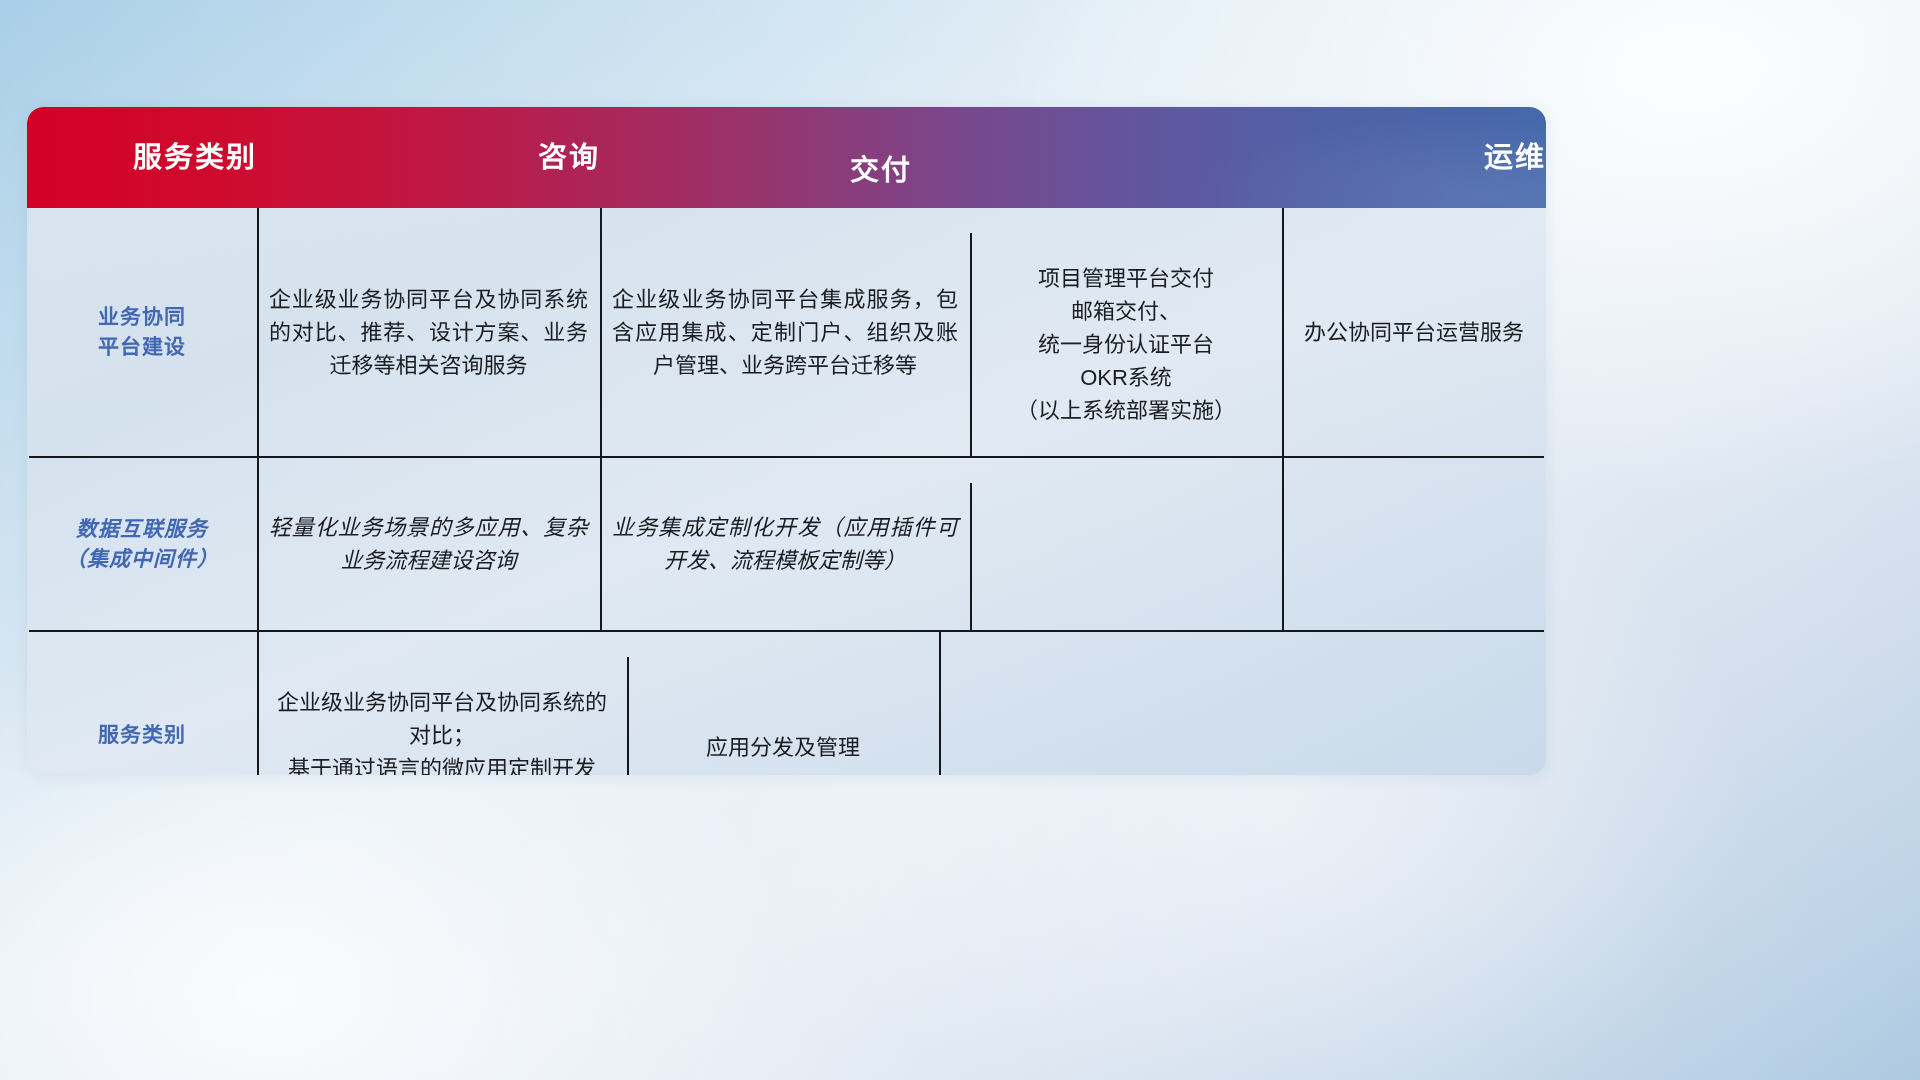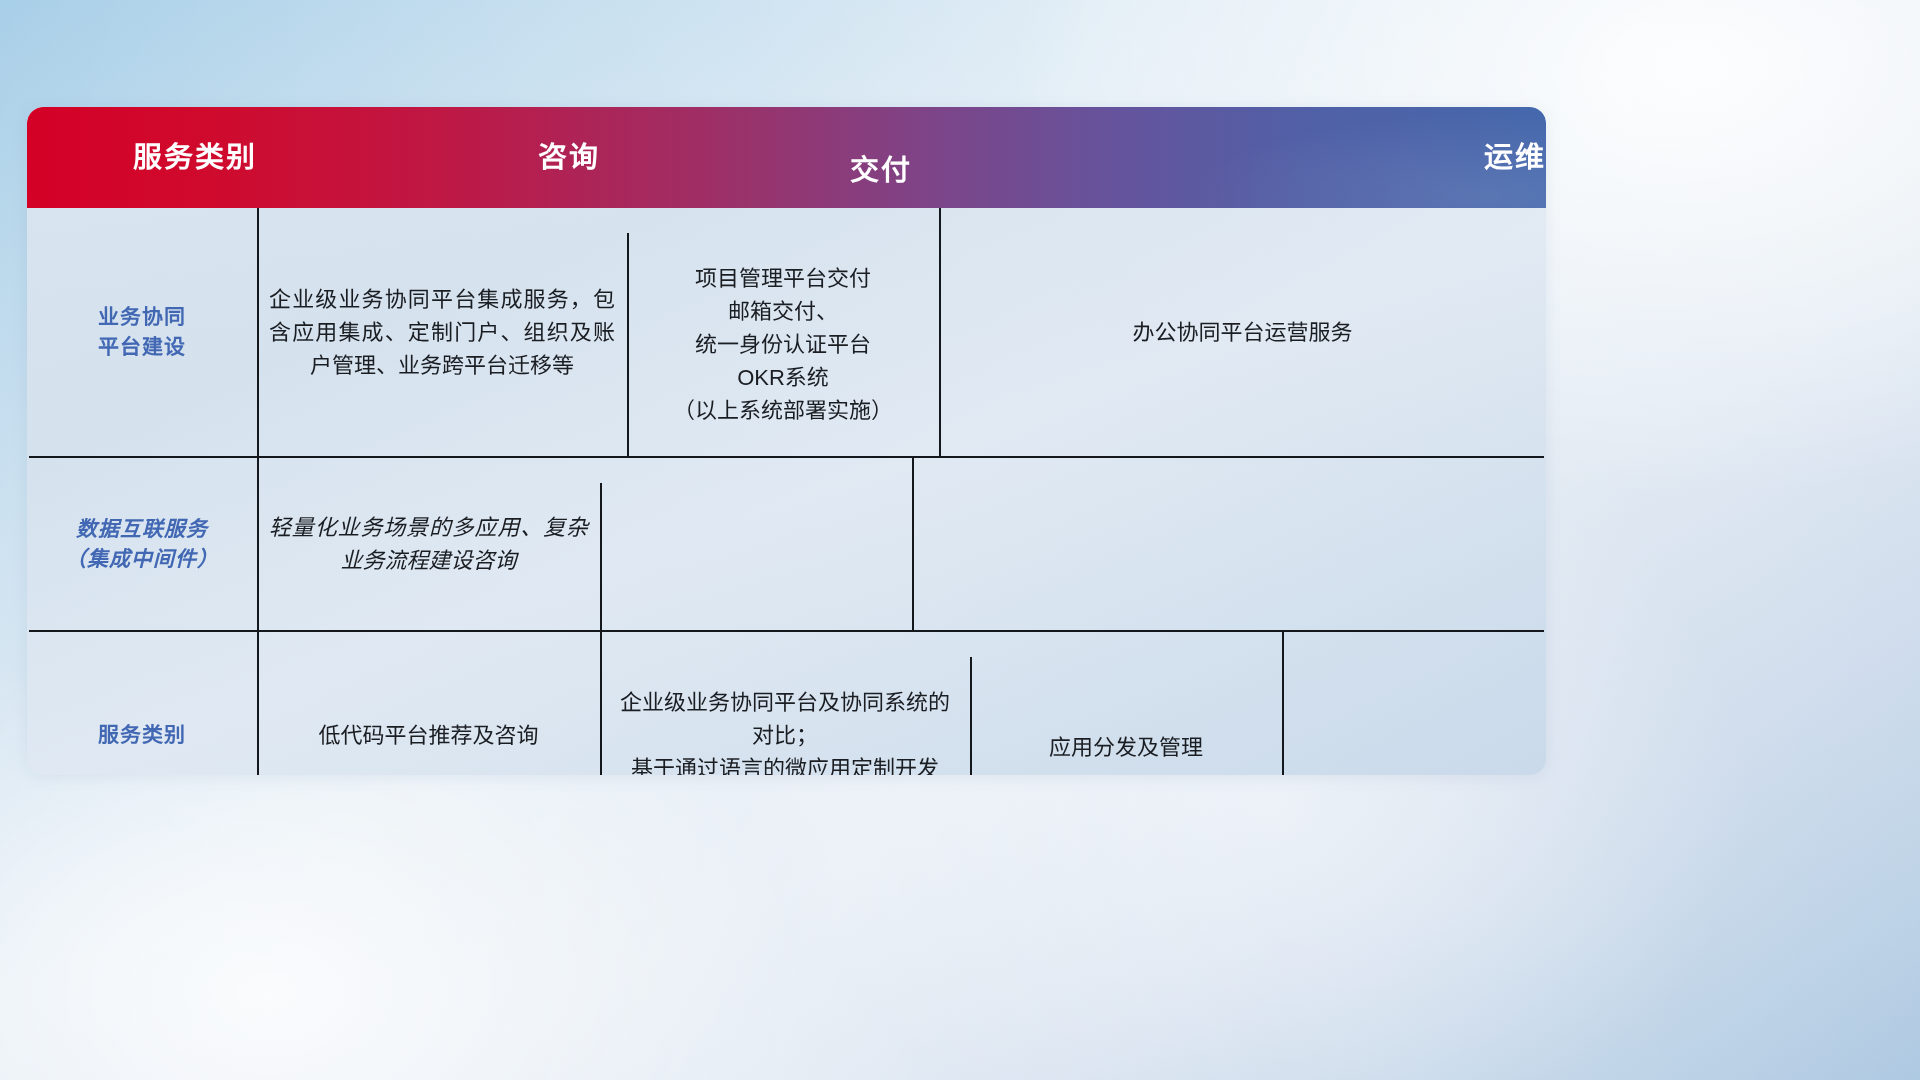--- a/index.html
+++ b/index.html
@@ -187,20 +187,23 @@
     <div class="hdr-cell col-ops">运维</div>
   </div>
 
   <div id="body-grid">
 
     <div class="body-row row-0">
       <div class="cell col-cat">
         <div class="cat-label">业务协同
 平台建设</div>
       </div>
+      <div class="cell col-con vsep">
+        <div class="cell-text justified">企业级业务协同平台及协同系统的对比、推荐、设计方案、业务迁移等相关咨询服务</div>
+      </div>
       <div class="cell col-dev vsep">
         <div class="cell-text justified">企业级业务协同平台集成服务，包含应用集成、定制门户、组织及账户管理、业务跨平台迁移等</div>
       </div>
       <div class="cell col-del vsep">
         <div class="cell-text">项目管理平台交付
 邮箱交付、
 统一身份认证平台
 OKR系统
 （以上系统部署实施）</div>
       </div>
@@ -212,37 +215,37 @@
     <div class="row-sep"></div>
 
     <div class="body-row row-1">
       <div class="cell col-cat">
         <div class="cat-label">数据互联服务
 （集成中间件）</div>
       </div>
       <div class="cell col-con vsep">
         <div class="cell-text justified">轻量化业务场景的多应用、复杂业务流程建设咨询</div>
       </div>
+      <div class="cell col-dev vsep">
+        <div class="cell-text justified">业务集成定制化开发（应用插件可开发、流程模板定制等）</div>
+      </div>
       <div class="cell col-del vsep">
         <div class="cell-text"></div>
       </div>
       <div class="cell col-ops vsep">
         <div class="cell-text"></div>
       </div>
     </div>
 
     <div class="row-sep"></div>
 
     <div class="body-row row-2">
       <div class="cell col-cat">
         <div class="cat-label">服务类别</div>
       </div>
-      <div class="cell col-con vsep">
-        <div class="cell-text">低代码平台推荐及咨询</div>
-      </div>
       <div class="cell col-dev vsep">
         <div class="cell-text">企业级业务协同平台及协同系统的对比；
 基于通过语言的微应用定制开发</div>
       </div>
       <div class="cell col-del vsep">
         <div class="cell-text">应用分发及管理</div>
       </div>
       <div class="cell col-ops vsep">
         <div class="cell-text"></div>
       </div>

